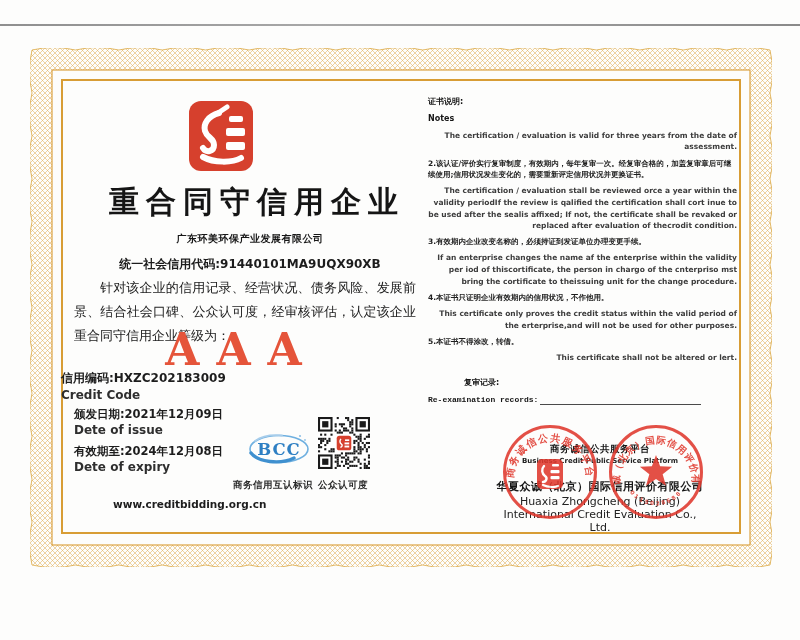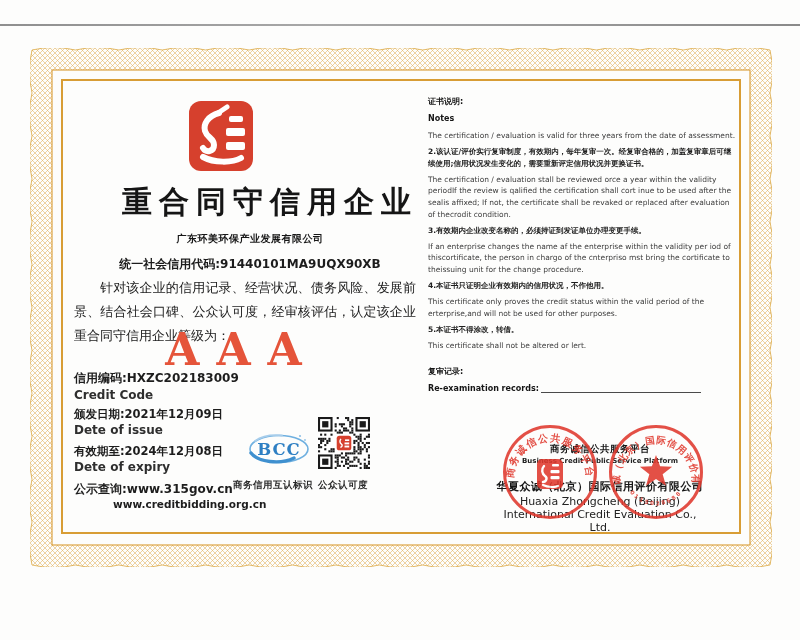--- a/index.html
+++ b/index.html
@@ -19,23 +19,23 @@
   .grade{font-family:"DejaVu Serif","Liberation Serif",serif;font-weight:bold;
          font-size:44px;letter-spacing:17px;padding-left:17px;color:#e5543a;text-align:center;}
   .field-zh{font-size:12px;font-weight:600;color:#1d1d1d;}
   .field-en{font-size:12px;font-weight:bold;color:#2e2e2e;margin-top:1px;}
   .date-zh{font-size:11.5px;font-weight:600;color:#1d1d1d;}
   .url2{font-size:10.5px;font-weight:600;color:#1d1d1d;}
   .small-label{font-size:9.5px;font-weight:bold;color:#2a2a2a;letter-spacing:.5px;}
   .notes{width:309px;font-size:7.5px;line-height:1.55;color:#2b2b2b;}
   .notes p{margin:0 0 4.5px 0;}
   .n-zh{font-weight:700;color:#1e1e1e;}
-  .n-en{font-weight:400;color:#3c3c3c;}
+  .n-en{font-weight:700;color:#3c3c3c;text-align:right;}
   .n-head{font-weight:700;font-size:8px;color:#151515;}
-  .review-row{display:flex;align-items:flex-end;margin-top:3px;}
+  .review-row{display:flex;align-items:flex-end;margin-top:3px;font-family:Liberation Mono, monospace;}
   .review-line{flex:1;border-bottom:1px solid #4a4a4a;margin:0 36px 2px 2px;height:8px;}
   .iss-zh1{font-size:9.5px;font-weight:bold;letter-spacing:.5px;color:#161616;}
   .iss-en1{font-size:7px;font-weight:bold;color:#222;}
   .iss-zh2{font-size:11px;font-weight:bold;letter-spacing:.5px;color:#161616;}
   .iss-en2{font-size:11px;font-weight:normal;color:#222;}
 </style>
 </head>
 <body>
 
 <div class="stage">
@@ -57,41 +57,40 @@
   <svg class="abs" style="left:188px;top:99px;" width="66" height="74" viewBox="0 0 66 74">
     <rect x="1" y="2" width="64" height="70" rx="12" fill="#d6402d"></rect>
     <path d="M31 14 C20 17 15 25 17 32 C19 39 26 39 26 46 C26 53 18 54 15 49" stroke="#fff" stroke-width="6" fill="none" stroke-linecap="round"></path>
     <path d="M30 14 L39 8" stroke="#fff" stroke-width="5" fill="none" stroke-linecap="round"></path>
     <path d="M15 58 C26 64 44 64 53 59" stroke="#fff" stroke-width="6" fill="none" stroke-linecap="round"></path>
     <rect x="41" y="17" width="14" height="6" rx="2" fill="#fff"></rect>
     <rect x="38" y="29" width="19" height="8" rx="2" fill="#fff"></rect>
     <rect x="38" y="43" width="19" height="8" rx="2" fill="#fff"></rect>
   </svg>
 
-  <div class="abs ctr title" style="left:68px;top:182px;width:390px;">重合同守信用企业</div>
+  <div class="abs ctr title" style="left:55px;top:182px;width:390px;">重合同守信用企业</div>
   <div class="abs ctr company" style="left:55px;top:232px;width:390px;">广东环美环保产业发展有限公司</div>
   <div class="abs ctr uscc" style="left:55px;top:256px;width:390px;">统一社会信用代码:91440101MA9UQX90XB</div>
 
   <div class="abs para" style="left:74px;top:276px;width:342px;">针对该企业的信用记录、经营状况、债务风险、发展前景、结合社会口碑、公众认可度，经审核评估，认定该企业重合同守信用企业等级为：</div>
 
   <div class="abs ctr grade" style="left:60px;top:324px;width:330px;">AAA</div>
 
-  <div class="abs" style="left:74px;top:370px;">
+  <div class="abs" style="left:61px;top:370px;">
     <div class="field-zh">信用编码:HXZC202183009</div>
     <div class="field-en">Credit Code</div>
   </div>
   <div class="abs" style="left:74px;top:407px;">
     <div class="date-zh">颁发日期:2021年12月09日</div>
     <div class="field-en">Dete of issue</div>
   </div>
   <div class="abs" style="left:74px;top:444px;">
     <div class="date-zh">有效期至:2024年12月08日</div>
     <div class="field-en">Dete of expiry</div>
   </div>
-  <div class="abs field-zh" style="left:74px;top:481px;">公示查询:www.315gov.cn</div>
   <div class="abs url2" style="left:113px;top:498px;">www.creditbidding.org.cn</div>
 
   <svg class="abs" style="left:244px;top:430px;" width="66" height="38" viewBox="0 0 66 38">
     <ellipse cx="35" cy="19" rx="29" ry="13.5" fill="none" stroke="#6fb0e0" stroke-width="1.6"></ellipse>
     <path d="M7 23 C14 32 36 35 50 28" stroke="#3f90cf" stroke-width="3.4" fill="none" stroke-linecap="round"></path>
     <path d="M11 11 C18 6 28 4.5 38 5.5" stroke="#a7cdeb" stroke-width="1.8" fill="none" stroke-linecap="round"></path>
     <circle cx="56" cy="6" r="1.1" fill="#8fc0e6"></circle>
       <circle cx="61" cy="10" r="0.9" fill="#8fc0e6"></circle>
     <text x="35" y="25" text-anchor="middle" font-family="DejaVu Serif, Liberation Serif, serif" font-size="16.5" font-weight="bold" fill="#2e7fc3" letter-spacing="1">BCC</text>
   </svg>
@@ -274,21 +273,21 @@
     <p class="n-head">Notes</p>
     <p class="n-en">The certification / evaluation is valid for three years from the date of assessment.</p>
     <p class="n-zh">2.该认证/评价实行复审制度，有效期内，每年复审一次。经复审合格的，加盖复审章后可继续使用;信用状况发生变化的，需要重新评定信用状况并更换证书。</p>
     <p class="n-en">The certification / evaluation stall be reviewed orce a year within the validity periodIf the review is qalified the certification shall cort inue to be used after the sealis affixed; If not, the certificate shall be revaked or replaced after evaluation of thecrodit condition.</p>
     <p class="n-zh">3.有效期内企业改变名称的，必须持证到发证单位办理变更手续。</p>
     <p class="n-en">If an enterprise changes the name af the enterprise within the validity per iod of thiscortificate, the person in chargo of the cnterpriso mst bring the cortificate to theissuing unit for the change procedure.</p>
     <p class="n-zh">4.本证书只证明企业有效期内的信用状况，不作他用。</p>
     <p class="n-en">This certificate only proves the credit status within the valid period of the erterprise,and will not be used for other purposes.</p>
     <p class="n-zh">5.本证书不得涂改，转借。</p>
     <p class="n-en">This certificate shall not be altered or lert.</p>
-    <p class="n-head" style="margin-top:14px;">复审记录:</p>
+    <p class="n-head" style="margin-top:14px;margin-left:36px;">复审记录:</p>
     <div class="review-row">
       <span class="n-head">Re-examination records:</span>
       <div class="review-line"></div>
     </div>
   </div>
 
   <div class="abs ctr iss-zh1" style="left:500px;top:443px;width:200px;">商务诚信公共服务平台</div>
   <div class="abs ctr iss-en1" style="left:500px;top:457px;width:200px;">Business Credit Public Service Platform</div>
   <div class="abs ctr iss-zh2" style="left:492px;top:479px;width:216px;">华夏众诚（北京）国际信用评价有限公司</div>
   <div class="abs ctr iss-en2" style="left:492px;top:495px;width:216px;">Huaxia Zhongcheng (Beijing) International Credit Evaluation Co., Ltd.</div>

